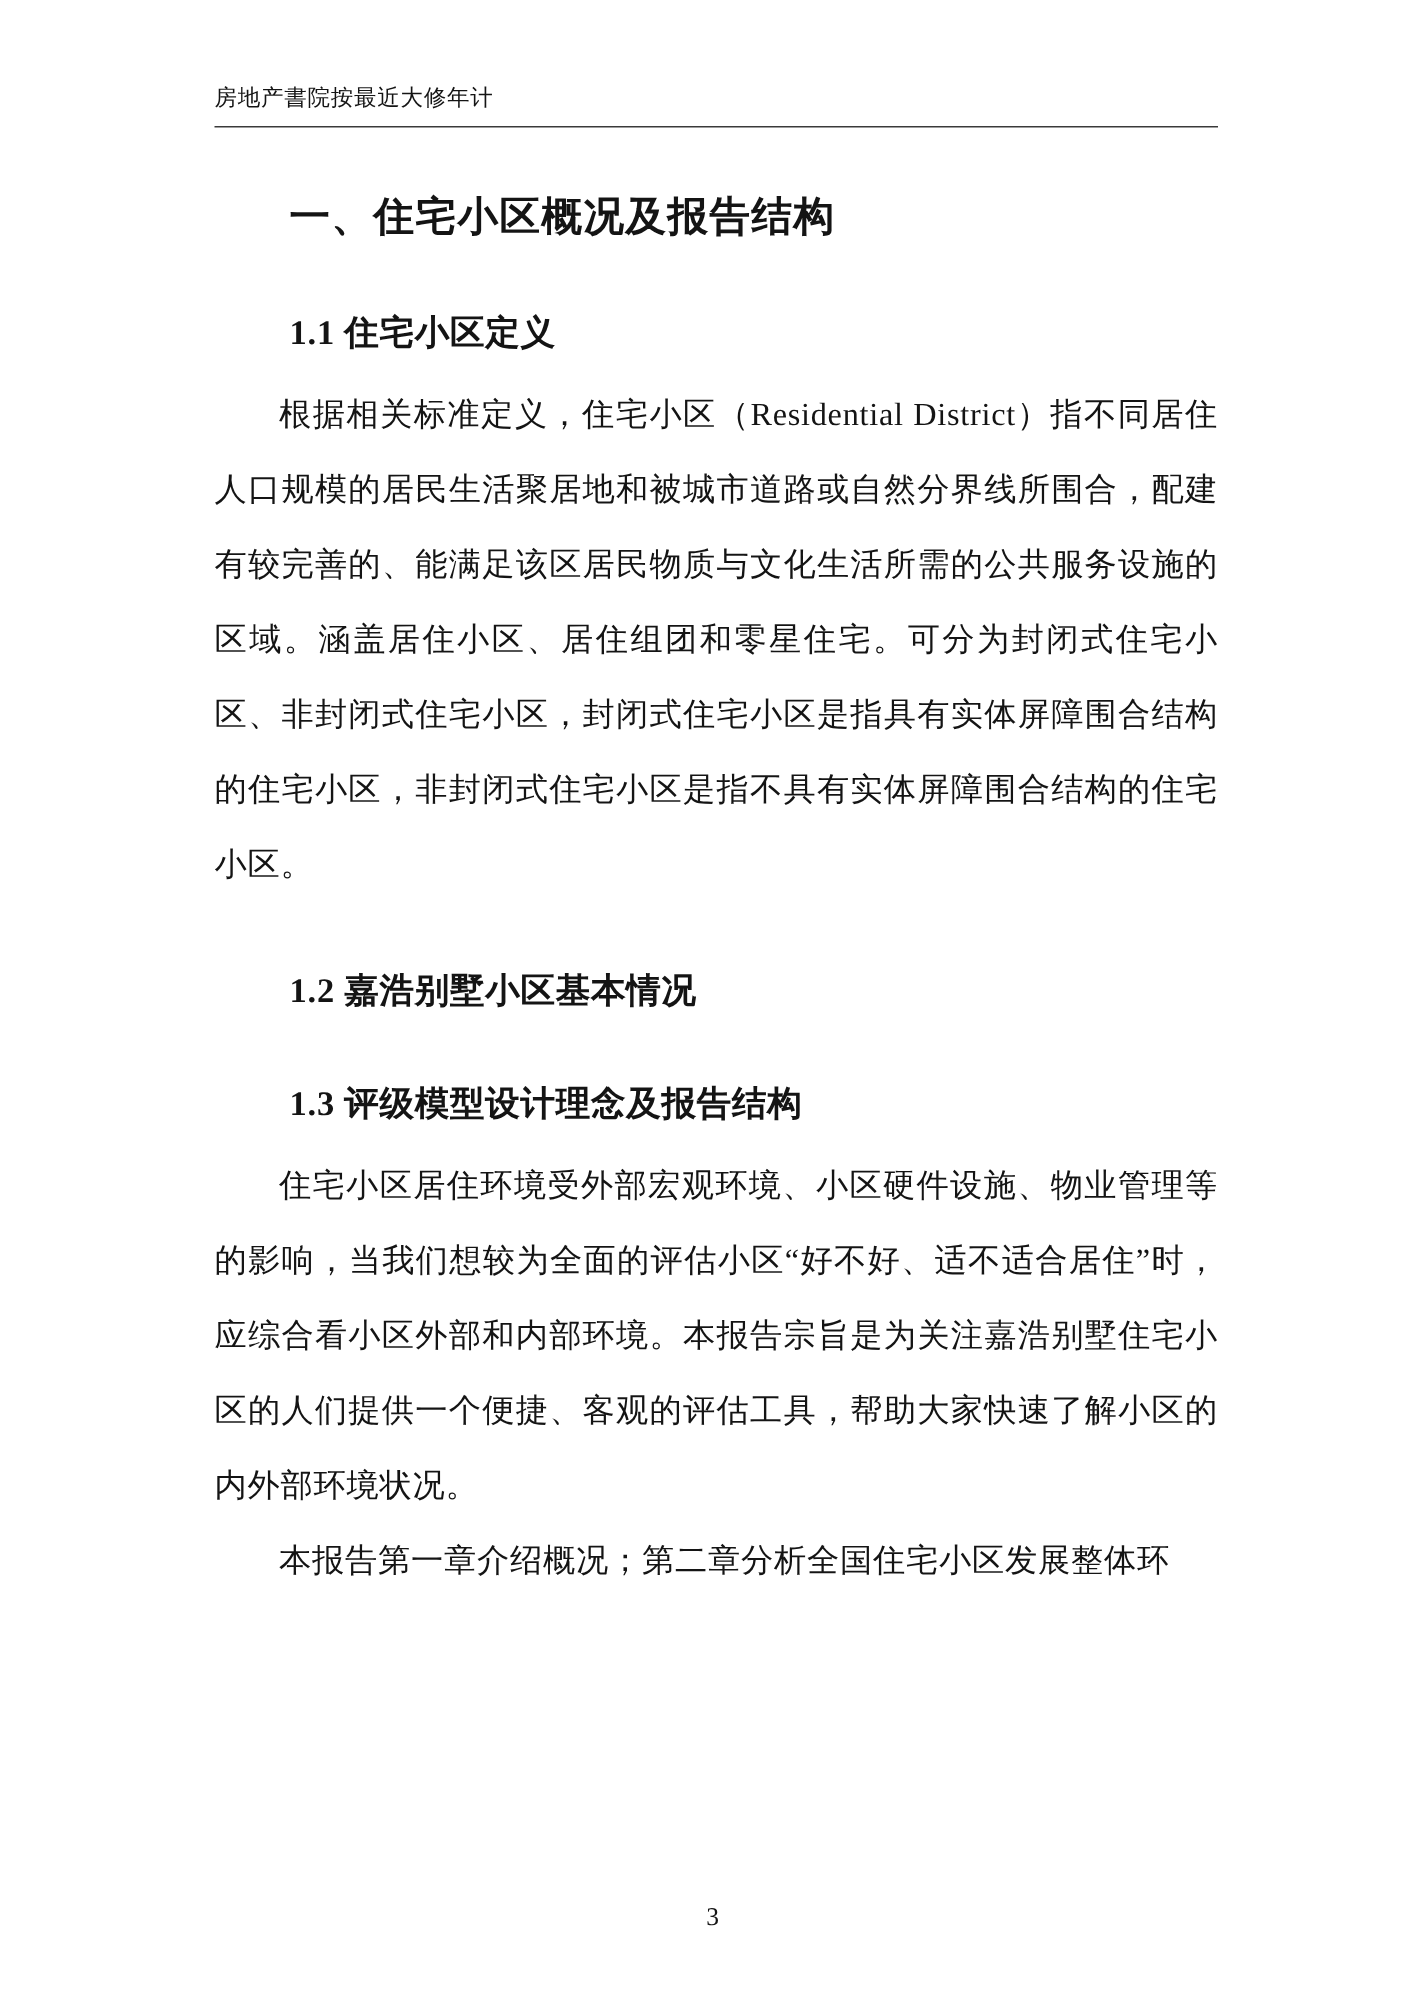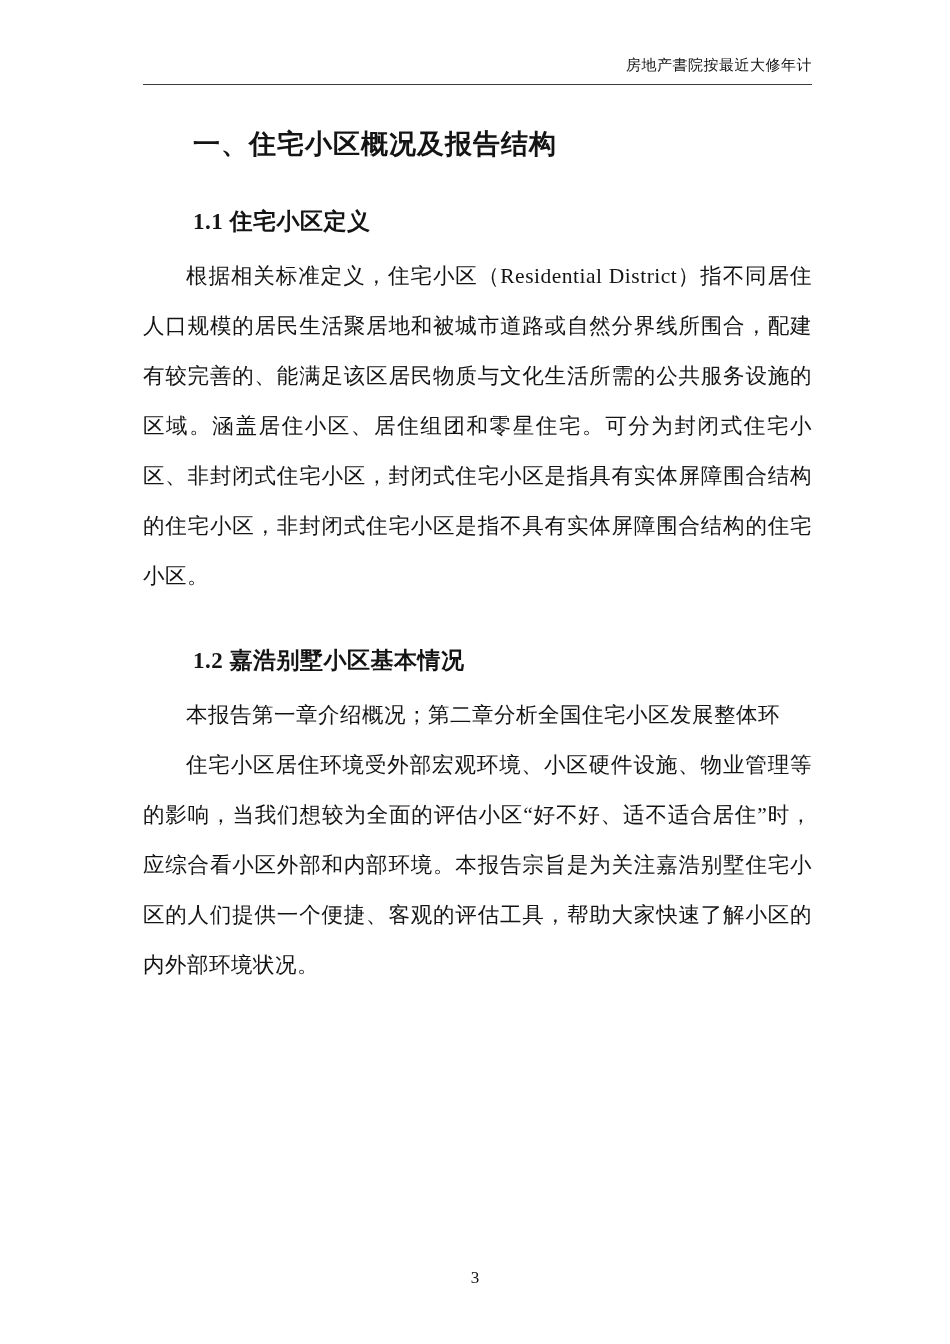--- a/index.html
+++ b/index.html
@@ -17,21 +17,21 @@
     color: #141414;
     box-sizing: border-box;
     overflow: hidden;
   }
   .page-header {
     position: absolute;
     top: 56px;
     left: 143px;
     right: 138px;
     display: flex;
-    justify-content: flex-end;
+    justify-content: flex-start;
     align-items: flex-end;
     font-size: 15px;
     letter-spacing: 0.5px;
     padding-bottom: 9px;
     border-bottom: 1.5px solid #3a3a3a;
   }
   .content {
     position: absolute;
     top: 100px;
     left: 143px;
@@ -85,22 +85,23 @@
 
   <div class="content">
 
     <h1 class="chapter-title">一、住宅小区概况及报告结构</h1>
 
     <h2 class="section-heading">1.1 住宅小区定义</h2>
     <p class="para">根据相关标准定义，住宅小区（Residential District）指不同居住人口规模的居民生活聚居地和被城市道路或自然分界线所围合，配建有较完善的、能满足该区居民物质与文化生活所需的公共服务设施的区域。涵盖居住小区、居住组团和零星住宅。可分为封闭式住宅小区、非封闭式住宅小区，封闭式住宅小区是指具有实体屏障围合结构的住宅小区，非封闭式住宅小区是指不具有实体屏障围合结构的住宅小区。</p>
 
     <h2 class="section-heading">1.2 嘉浩别墅小区基本情况</h2>
 
+    <h2 class="section-heading">1.3 评级模型设计理念及报告结构</h2>
+    <p class="para">住宅小区居住环境受外部宏观环境、小区硬件设施、物业管理等的影响，当我们想较为全面的评估小区“好不好、适不适合居住”时，应综合看小区外部和内部环境。本报告宗旨是为关注嘉浩别墅住宅小区的人们提供一个便捷、客观的评估工具，帮助大家快速了解小区的内外部环境状况。</p>
     <p class="para">本报告第一章介绍概况；第二章分析全国住宅小区发展整体环</p>
-    <p class="para">住宅小区居住环境受外部宏观环境、小区硬件设施、物业管理等的影响，当我们想较为全面的评估小区“好不好、适不适合居住”时，应综合看小区外部和内部环境。本报告宗旨是为关注嘉浩别墅住宅小区的人们提供一个便捷、客观的评估工具，帮助大家快速了解小区的内外部环境状况。</p>
 
   </div>
 
   <div class="page-footer">
     <span>3</span>
   </div>
 
 </div>
 
 </body></html>

